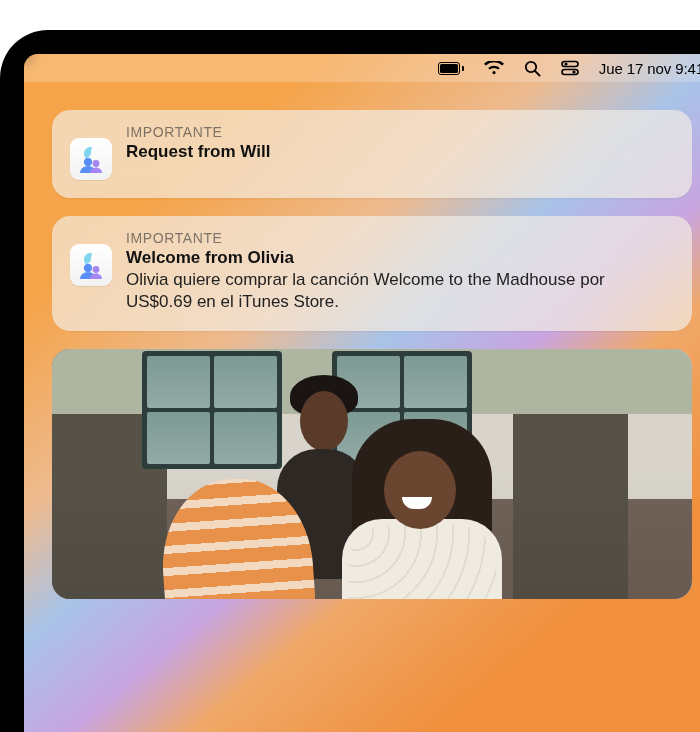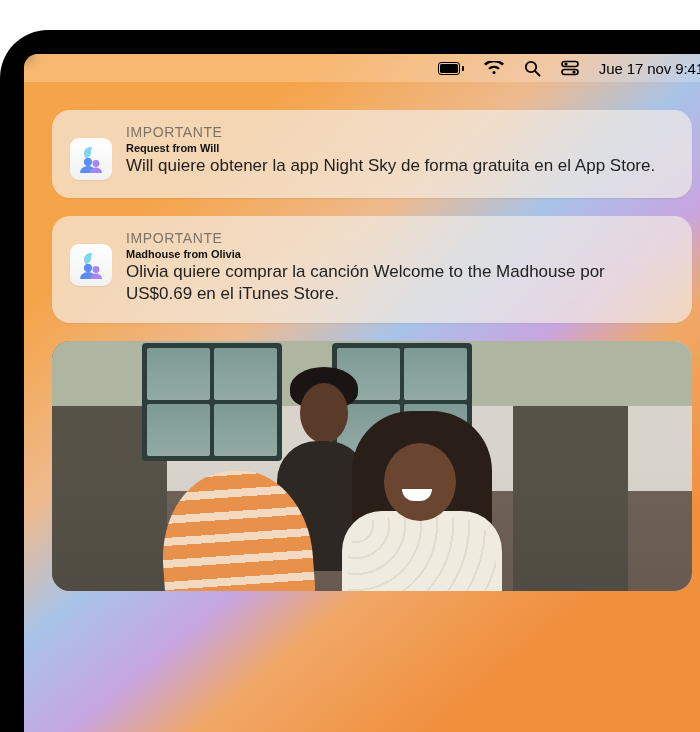--- a/index.html
+++ b/index.html
@@ -81,21 +81,21 @@
     }
     .card-body { flex: 1; }
     .card-label {
       font-size: 14px;
       font-weight: 500;
       color: rgba(60,60,60,0.65);
       letter-spacing: 0.6px;
       margin-bottom: 2px;
     }
     .card-title {
-      font-size: 11px;
+      font-size: 17px;
       font-weight: 700;
       color: #111;
       margin-bottom: 1px;
     }
     .card-msg {
       font-size: 17px;
       font-weight: 400;
       color: #222;
       line-height: 1.28;
     }
@@ -186,37 +186,36 @@
             <path d="M15 2c-4 0-7 2.5-7 6.5 0 1.6.5 3 1.4 4.1C9 12.9 9 13 9 13c3.5 0 6-2.4 6-5.5S17 2 15 2z" fill="#7fd6ee"></path>
             <circle cx="12" cy="17" r="4.2" fill="#5b8ef5"></circle>
             <path d="M4 28c0-4 3.6-7 8-7s8 3 8 7z" fill="#5b8ef5"></path>
             <circle cx="20" cy="18.5" r="3.4" fill="#a586f2"></circle>
             <path d="M14 28c0-3.2 2.8-5.5 6-5.5s6 2.3 6 5.5z" fill="#a586f2"></path>
           </svg>
         </div>
         <div class="card-body">
           <div class="card-label">IMPORTANTE</div>
           <div class="card-title">Request from Will</div>
-          <div class="card-msg">Will quiere obtener la app Night Sky de forma gratuita en el App Store.</div>
         </div>
       </div>
 
       <div class="card">
         <div class="card-icon">
           <svg width="30" height="28" viewBox="0 0 30 28">
             <path d="M15 2c-4 0-7 2.5-7 6.5 0 1.6.5 3 1.4 4.1C9 12.9 9 13 9 13c3.5 0 6-2.4 6-5.5S17 2 15 2z" fill="#7fd6ee"></path>
             <circle cx="12" cy="17" r="4.2" fill="#5b8ef5"></circle>
             <path d="M4 28c0-4 3.6-7 8-7s8 3 8 7z" fill="#5b8ef5"></path>
             <circle cx="20" cy="18.5" r="3.4" fill="#a586f2"></circle>
             <path d="M14 28c0-3.2 2.8-5.5 6-5.5s6 2.3 6 5.5z" fill="#a586f2"></path>
           </svg>
         </div>
         <div class="card-body">
           <div class="card-label">IMPORTANTE</div>
-          <div class="card-title">Madhouse from Olivia</div>
+          <div class="card-title">Welcome from Olivia</div>
           <div class="card-msg">Olivia quiere comprar la canción Welcome to the Madhouse por US$0.69 en el iTunes Store.</div>
         </div>
       </div>
 
       <div class="photo-card">
         <div class="photo-bg">
           <div class="win win1">
               <div class="p"></div>
               <div class="p"></div>
               <div class="p"></div>

